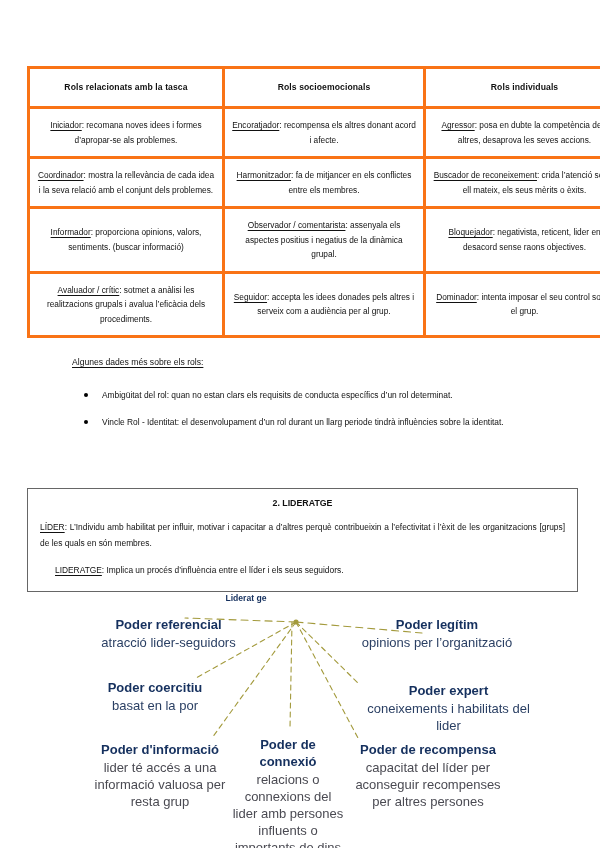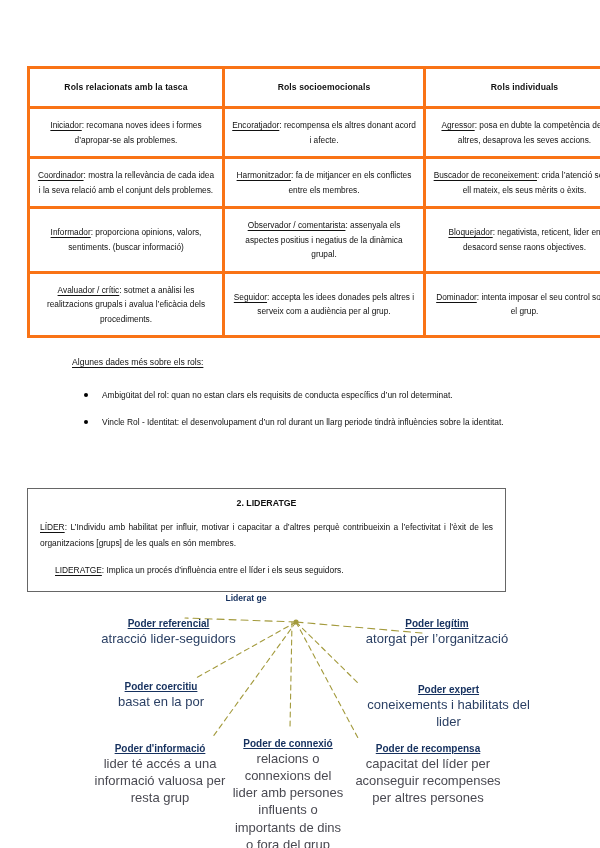--- a/index.html
+++ b/index.html
@@ -91,21 +91,21 @@
     background: #000;
     border-radius: 50%;
   }
   .bi-term { font-weight: normal; }
 
   
   .lead-box {
     position: absolute;
     left: 27px;
     top: 488px;
-    width: 479px;
+    width: 551px;
     box-sizing: border-box;
     border: 1px solid #666;
     padding: 9px 12px 12px 12px;
   }
   .lead-title {
     text-align: center;
     font-weight: bold;
     font-size: 8.8px;
     margin-bottom: 12px;
     color: #111;
@@ -148,36 +148,35 @@
     width: 600px;
     height: 263px;
   }
   .node {
     position: absolute;
     text-align: center;
     color: #15305e;
   }
   .node .n-title {
     font-weight: bold;
-    font-size: 10px;
+    font-size: 13px;
     line-height: 1.3;
     display: block;
-    text-decoration: underline;
   }
   .node .n-desc {
     font-size: 13px;
     line-height: 1.32;
     display: block;
     color: #2a3f63;
   }
   .node.warm .n-desc { color: #4a4a52; }
 
   .n-ref   { left: 86px;  top: 32px;  width: 165px; }
   .n-leg   { left: 352px; top: 32px;  width: 170px; }
-  .n-coe   { left: 86px;  top: 95px;  width: 150px; }
+  .n-coe   { left: 80px;  top: 95px;  width: 150px; }
   .n-exp   { left: 366px; top: 98px;  width: 165px; }
   .n-inf   { left: 90px;  top: 157px; width: 140px; }
   .n-con   { left: 232px; top: 152px; width: 112px; }
   .n-rec   { left: 354px; top: 157px; width: 148px; }
 </style>
 </head>
 <body>
 
 <div class="page">
 
@@ -261,21 +260,21 @@
       <circle cx="296" cy="37" r="2.6" fill="#A39A3C"></circle>
     </svg>
 
     <div class="node n-ref">
       <span class="n-title">Poder referencial</span>
       <span class="n-desc">atracció lider-seguidors</span>
     </div>
 
     <div class="node n-leg">
       <span class="n-title">Poder legítim</span>
-      <span class="n-desc">atorgat per l’organització</span>
+      <span class="n-desc">opinions per l’organització</span>
     </div>
 
     <div class="node n-coe">
       <span class="n-title">Poder coercitiu</span>
       <span class="n-desc">basat en la por</span>
     </div>
 
     <div class="node n-exp">
       <span class="n-title">Poder expert</span>
       <span class="n-desc">coneixements i habilitats del lider</span>

